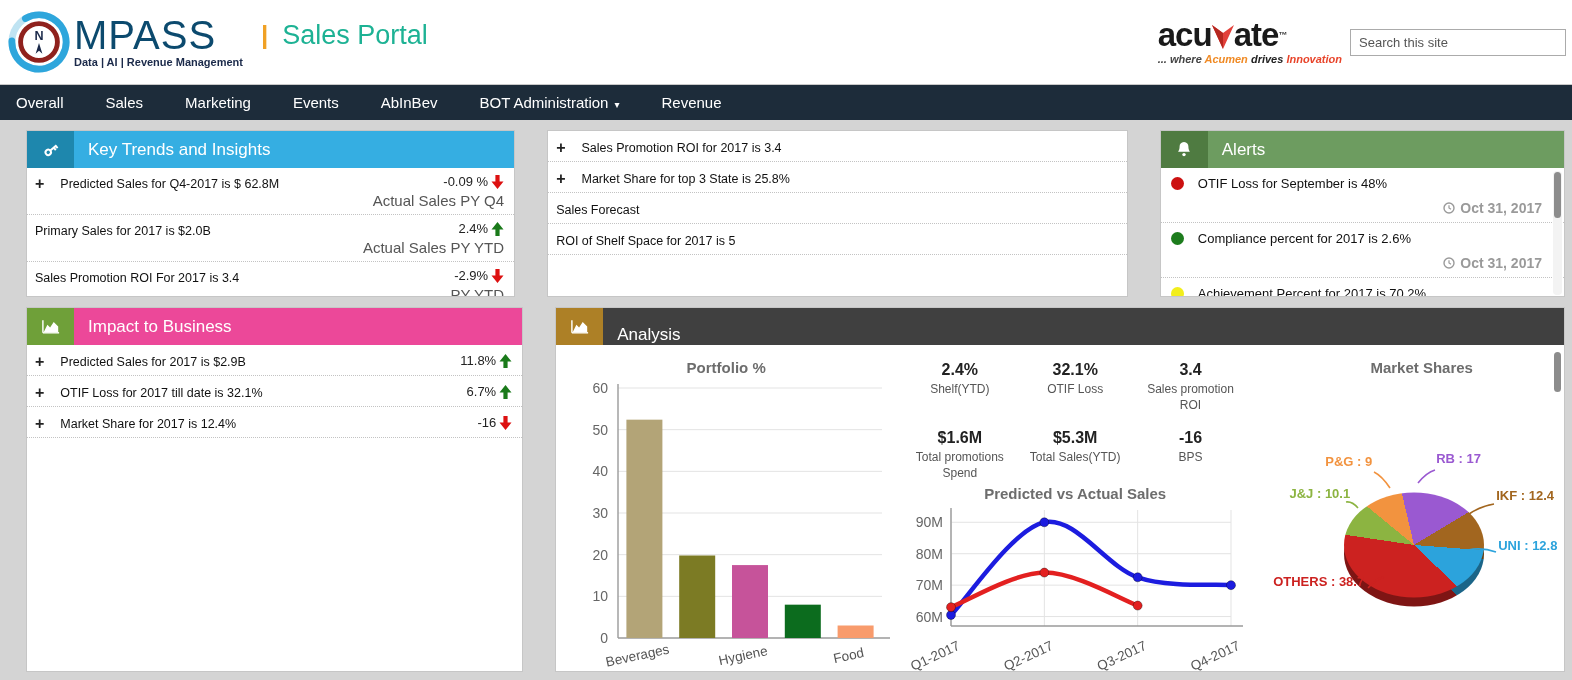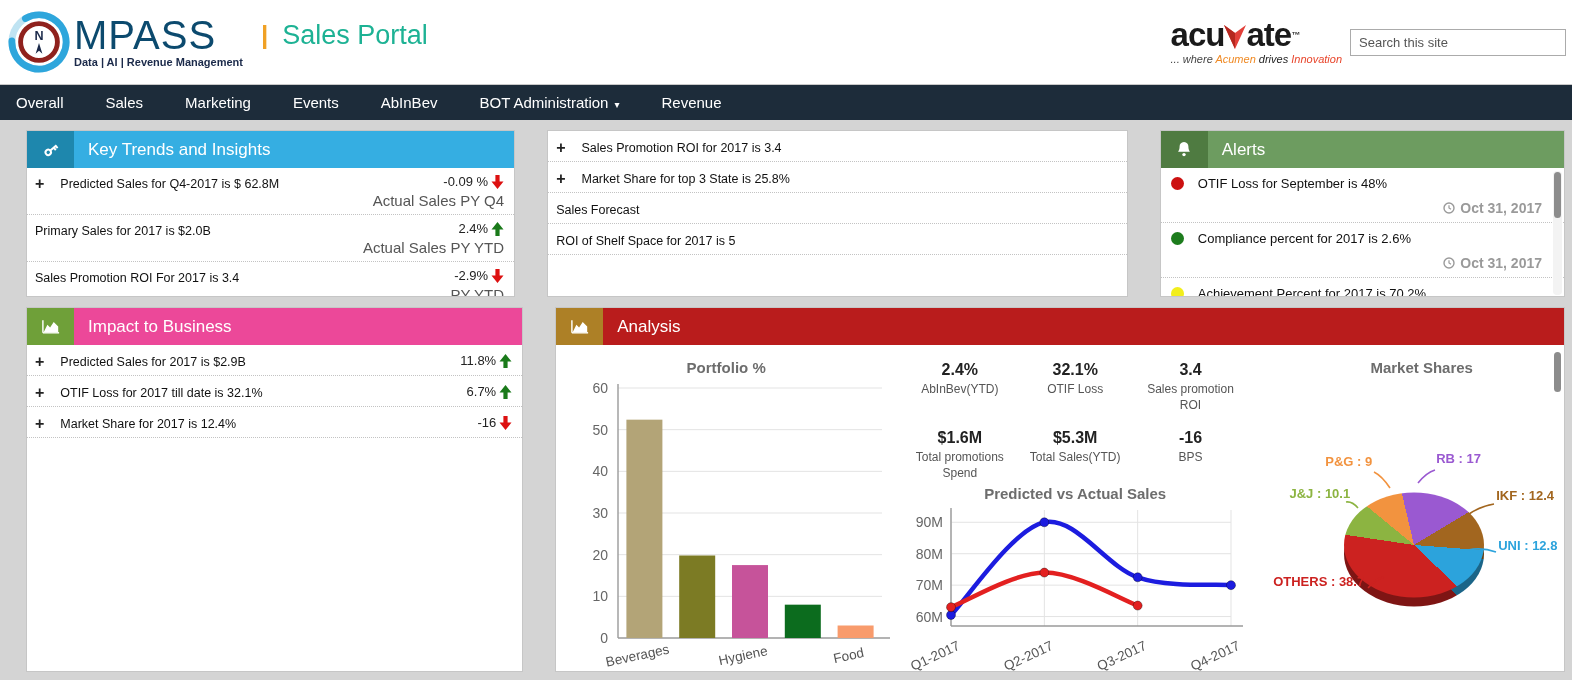--- a/index.html
+++ b/index.html
@@ -16,21 +16,21 @@
   .brand-name { font-size:40px; color:#0c4a6e; letter-spacing:1px; line-height:38px; font-weight:400; }
   .brand-tagline { font-size:11px; font-weight:bold; color:#1b2a4a; margin-top:2px; }
   .brand-sep { color:#f0a125; font-size:26px; font-weight:bold; margin:0 14px 14px 18px; }
   .portal-title { color:#1db294; font-size:27px; margin-bottom:14px; }
 
   .top-right { display:flex; align-items:center; }
   .acuvate { text-align:left; margin-right:8px; }
   .acu-word { font-size:33px; font-weight:bold; color:#1a1a1a; letter-spacing:-1px; line-height:30px; display:flex; align-items:flex-end; }
   .acu-v { width:24px; height:26px; display:inline-block; margin:0 -1px; }
   .acu-tm { font-size:9px; vertical-align:top; color:#333; }
-  .acu-tag { font-size:11px; font-style:italic; font-weight:normal; color:#444; margin-top:3px; }
+  .acu-tag { font-size:11px; font-style:italic; font-weight:bold; color:#444; margin-top:3px; }
   .acu-orange { color:#f08a24; } .acu-dark { color:#222; } .acu-red { color:#e8442a; }
   .site-search { width:216px; height:27px; border:1px solid #ababab; font-size:13px;
                  padding:0 8px; color:#333; outline:none; font-family:"Liberation Sans",sans-serif; }
   .site-search::placeholder { color:#555; }
 
   
   .navbar { height:35px; background:#1d2c3a; display:flex; align-items:center; padding-left:16px; }
   .nav-item { color:#ffffff; font-size:15px; padding:0 21px; cursor:pointer; white-space:nowrap; }
   .nav-item:first-child { padding-left:0; }
   .caret { font-size:10px; margin-left:6px; }
@@ -46,21 +46,21 @@
   .p-analysis  { width:1042px; height:365px; }
 
   .phead { height:37px; display:flex; align-items:center; color:#fff; font-size:17px; }
   .picon { width:47px; height:37px; display:flex; align-items:center; justify-content:center; flex:none; }
   .ptitle { margin-left:14px; }
 
   .hd-blue  { background:#35aee2; } .hd-blue  .picon { background:#1e87ad; }
   .hd-red   { background:#e25550; } .hd-red   .picon { background:#b03a35; }
   .hd-green { background:#6d9c60; } .hd-green .picon { background:#4f7b41; }
   .hd-lime  { background:#ec4899; } .hd-lime  .picon { background:#6fa039; }
-  .hd-gold  { background:#b91c1c; } .hd-gold  .picon { background:#ad8026; }
+  .hd-gold  { background:#404040;align-items:flex-end; } .hd-gold  .picon { background:#ad8026; }
 
   .rows { padding:0; }
   .row { border-bottom:1px dotted #c3c3c3; padding:6px 10px 5px 8px; display:flex; justify-content:space-between; }
   .row-left { display:flex; align-items:flex-start; font-size:12.5px; color:#111; padding-top:3px; }
   .plus { font-weight:bold; font-size:16px; color:#222; margin-right:16px; line-height:14px; cursor:pointer; }
   .row-right { text-align:right; white-space:nowrap; }
   .rval { font-size:13px; color:#222; display:flex; align-items:center; justify-content:flex-end; gap:3px; }
   .rsub { font-size:15px; color:#555; margin-top:3px; }
   .arrow { width:13px; height:14px; }
   .arrow.up   { color:#1a7a1a; transform:rotate(180deg); }
@@ -381,21 +381,21 @@
                 <text x="0" y="0" font-size="13.5" fill="#555" text-anchor="middle" transform="translate(188,284) rotate(-12)">Hygiene</text>
                 <rect x="228.79999999999998" y="228.66666666666666" width="36" height="33.33333333333334" fill="#0c6c1e"></rect>
                 <rect x="281.59999999999997" y="249.5" width="36" height="12.5" fill="#f89b6c"></rect>
                 <text x="0" y="0" font-size="13.5" fill="#555" text-anchor="middle" transform="translate(293.59999999999997,284) rotate(-12)">Food</text>
               </svg>
           </div>
           <div class="col-mid">
             <div class="stats">
               <div class="stat">
                   <div class="stat-v">2.4%</div>
-                  <div class="stat-l">AbInBev(YTD)</div>
+                  <div class="stat-l">Shelf(YTD)</div>
                 </div>
               <div class="stat">
                   <div class="stat-v">32.1%</div>
                   <div class="stat-l">OTIF Loss</div>
                 </div>
               <div class="stat">
                   <div class="stat-v">3.4</div>
                   <div class="stat-l">Sales promotion ROI</div>
                 </div>
               <div class="stat">

